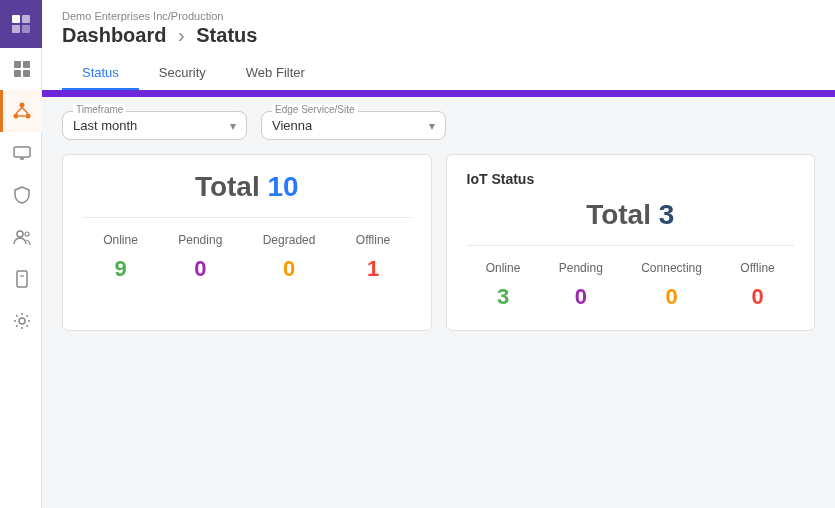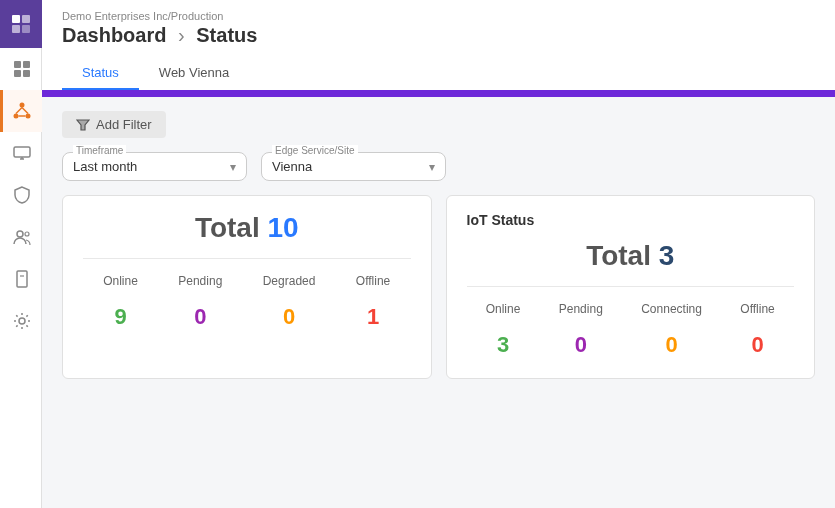--- a/index.html
+++ b/index.html
@@ -198,21 +198,21 @@
     }
     .card-stats {
       display: flex;
       justify-content: space-around;
       text-align: center;
     }
     .stat-item {
       display: flex;
       flex-direction: column;
       align-items: center;
-      gap: 16px;
+      gap: 9px;
     }
     .stat-label {
       font-size: 12px;
       color: #666;
     }
     .stat-value {
       font-size: 22px;
       font-weight: 600;
     }
     .color-green { color: #4caf50; }
@@ -295,34 +295,27 @@
 
   <div class="header">
     <div class="breadcrumb">Demo Enterprises Inc/Production</div>
     <div class="page-title">
       <span>Dashboard</span>
       <span class="arrow">›</span>
       <span>Status</span>
     </div>
     <div class="tabs">
       <div class="tab active">Status</div>
-      <div class="tab">Web Vienna</div>
+      <div class="tab">Security</div>
+      <div class="tab">Web Filter</div>
     </div>
   </div>
 
   <div class="content">
 
-    <div class="filter-bar">
-      <button class="add-filter-btn">
-        <svg width="14" height="14" viewBox="0 0 14 14" fill="none">
-          <polygon points="1,2 13,2 9,7 9,12 5,12 5,7" stroke="#555" stroke-width="1.2" fill="#aaa"></polygon>
-        </svg>
-        <span>Add Filter</span>
-      </button>
-    </div>
 
     <div class="dropdowns">
       <div class="dropdown-wrap">
         <span class="dropdown-label">Timeframe</span>
         <div class="dropdown-inner">
           <span class="dropdown-value">Last month</span>
           <span class="dropdown-arrow">▾</span>
         </div>
       </div>
       <div class="dropdown-wrap">

